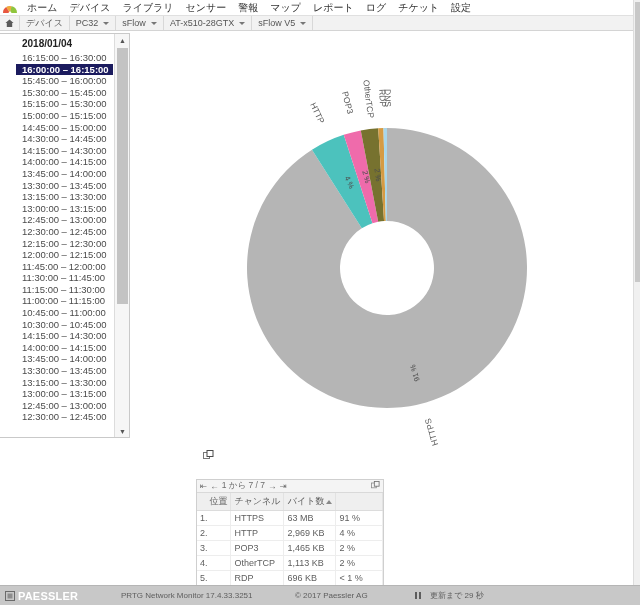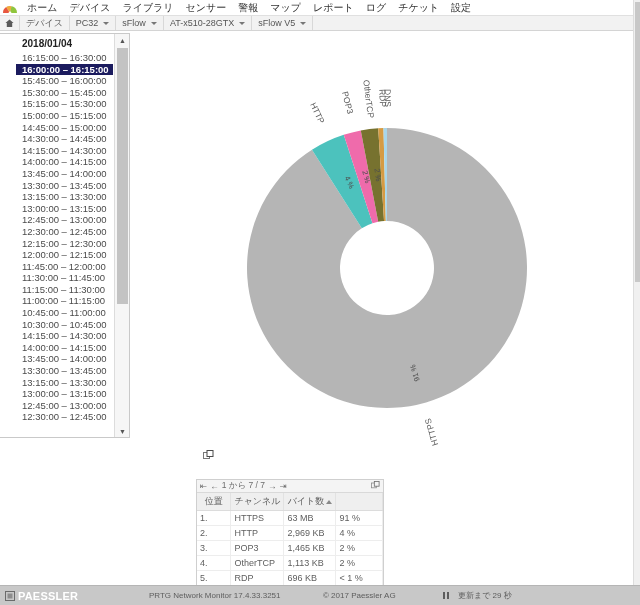--- a/index.html
+++ b/index.html
@@ -120,21 +120,21 @@
     height: 13px; background: #f4f4f4;
     border-bottom: 1px solid #d9d9d9;
     display: flex; align-items: center;
     padding: 0 3px; gap: 3px; font-size: 8.5px; color: #6c6c6c;
   }
   .tbl-nav .spacer { flex: 1; }
   .tbl-nav .nb { cursor: pointer; color: #6c6c6c; }
   table.data { border-collapse: collapse; width: 100%; }
   table.data th {
     background: #efefef; color: #5a5a5a; font-size: 9px; font-weight: normal;
-    text-align: center; padding: 2px 3px; height: 14px;
+    text-align: right; padding: 2px 3px; height: 14px;
     border-right: 1px solid #e2e2e2; border-bottom: 1px solid #dcdcdc;
     white-space: nowrap;
   }
   table.data td {
     font-size: 9px; color: #5e5e5e; padding: 2px 3px; height: 14px;
     border-right: 1px solid #ededed; border-bottom: 1px solid #ededed;
     white-space: nowrap;
   }
   table.data tr.other td { background: #f7f7f7; }
   .col1 { width: 26px; }
@@ -159,21 +159,21 @@
   
   #footer {
     position: absolute; left: 0; bottom: 0; width: 640px; height: 20px;
     background: #c8c8c8;
     border-top: 1px solid #b5b5b5;
     display: flex; align-items: center;
     font-size: 8px; color: #5d5d5d;
   }
   #footer .brand {
     display: flex; align-items: center; gap: 3px;
-    margin-left: 5px; width: 144px;
+    margin-left: 5px; width: 116px;
   }
   #footer .brand .bname {
     font-size: 11px; font-weight: bold; color: #ffffff; letter-spacing: .2px;
   }
   #footer .f-ver { width: 174px; }
   #footer .f-copy { width: 120px; }
   #footer .f-user { flex: 1; }
   #footer .f-refresh {
     margin-right: 12px; display: flex; align-items: center; gap: 9px;
   }

